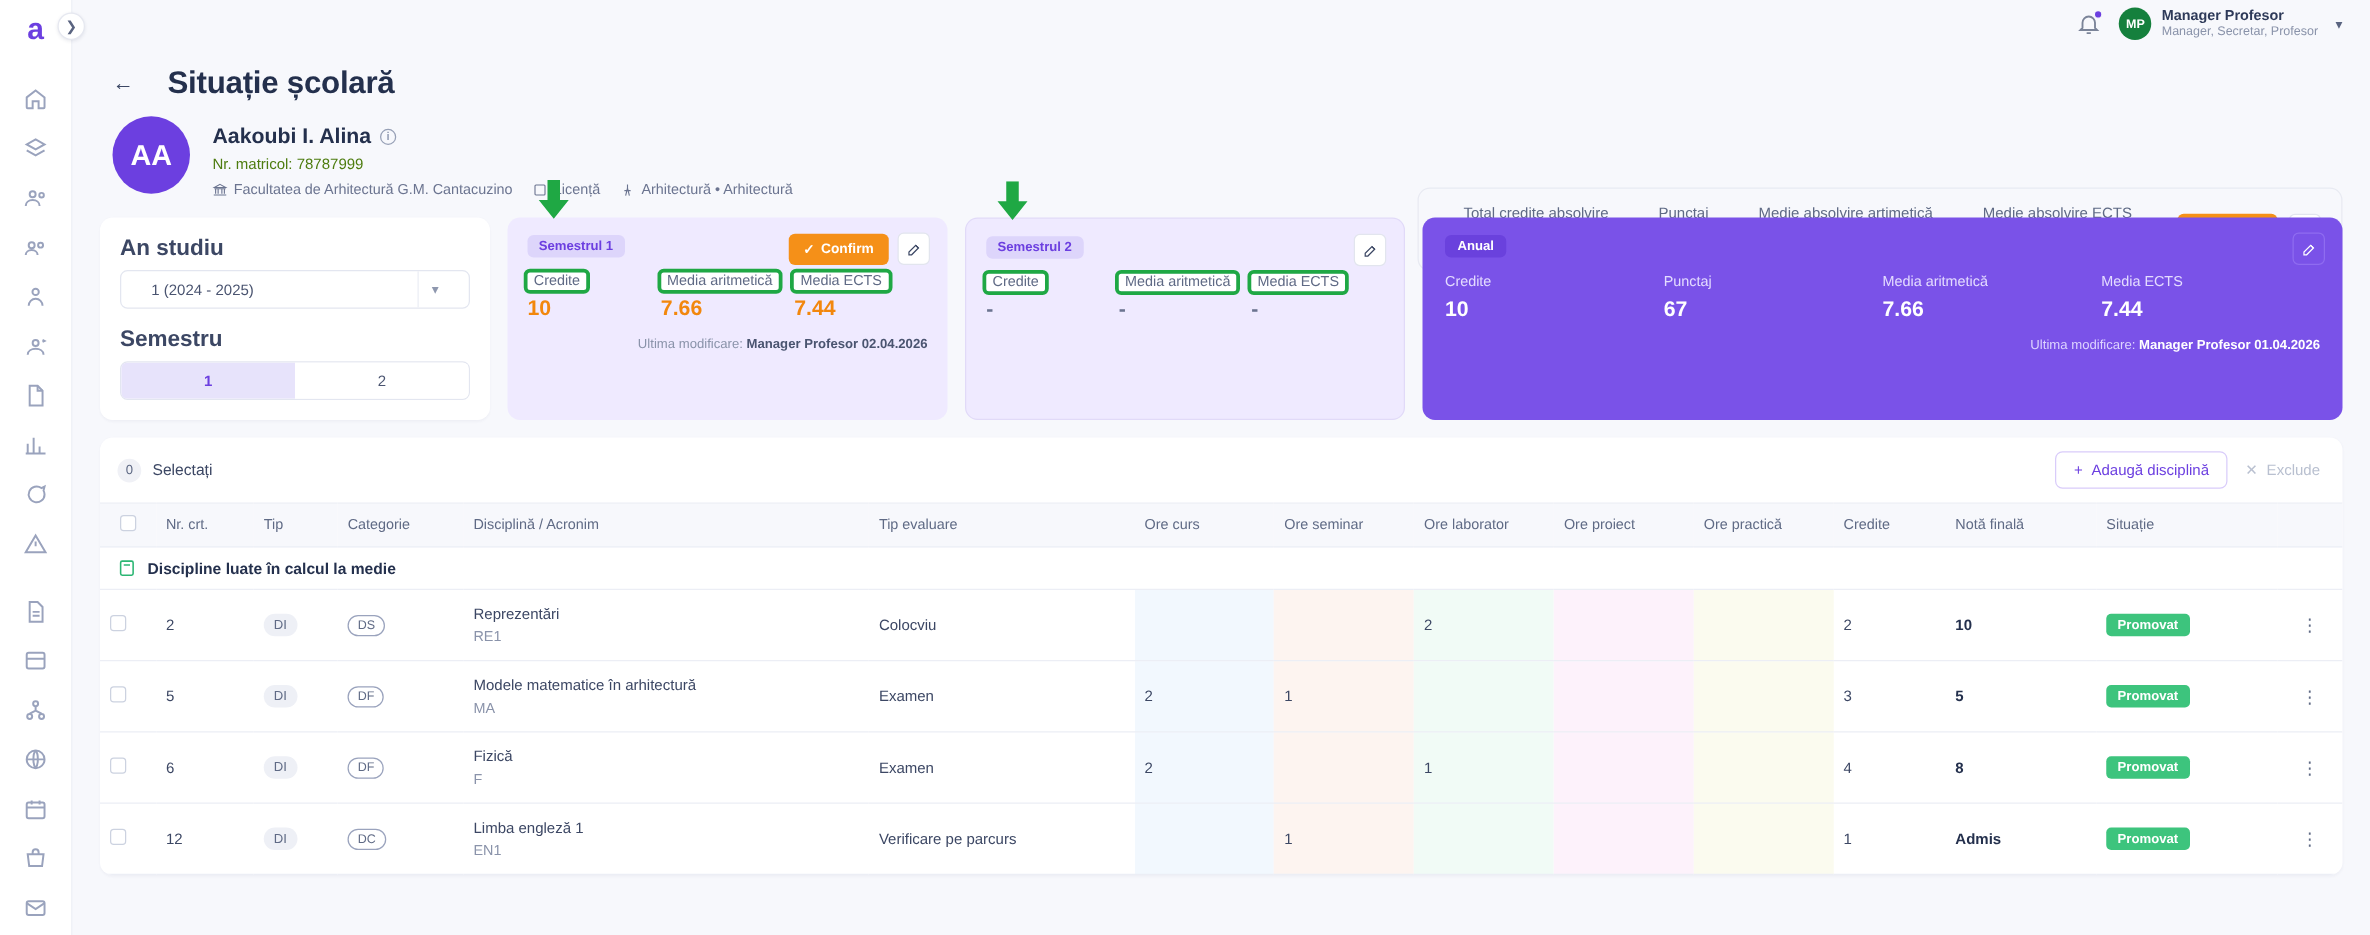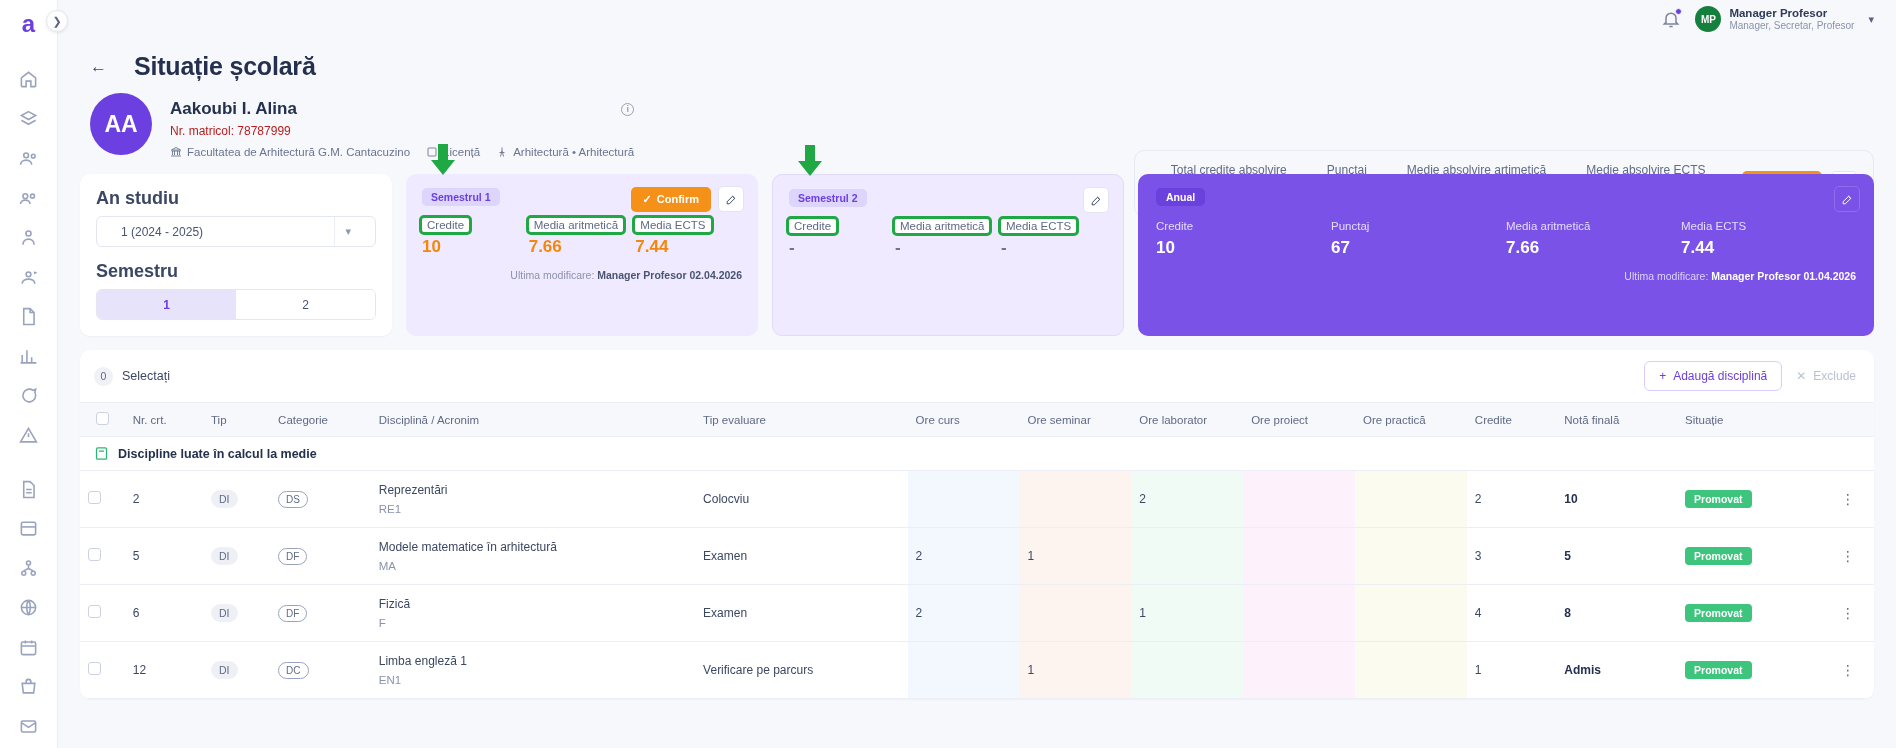--- a/index.html
+++ b/index.html
@@ -68,28 +68,28 @@
   
   .student-row { display: flex; align-items: flex-start; padding: 6px 0 10px 10px; }
   .avatar {
     width: 62px; height: 62px; border-radius: 50%; background: #6c3fe0;
     color: #fff; font-size: 23px; font-weight: 600;
     display: flex; align-items: center; justify-content: center; flex: 0 0 62px;
   }
   .student-info { margin-left: 18px; padding-top: 6px; }
   .student-name {
     font-size: 17px; font-weight: 700; color: #24304d;
-    display: flex; align-items: center; gap: 7px; justify-content: space-between;
+    display: flex; align-items: center; gap: 7px;
   }
   .info-circle {
     width: 13px; height: 13px; border: 1.3px solid #97a0b6; border-radius: 50%;
     font-size: 9px; color: #97a0b6; display: inline-flex;
     align-items: center; justify-content: center; font-weight: 700;
   }
-  .student-sub { font-size: 12px; color: #b91c1c; margin-top: 5px; }
+  .student-sub { font-size: 12px; color: #4d7c0f; margin-top: 5px; }
   .student-tags { display: flex; align-items: flex-start; gap: 16px; margin-top: 8px; }
   .stag { display: flex; align-items: center; gap: 5px; font-size: 11.5px; color: #6b7490; }
   .stag svg { width: 12px; height: 12px; flex: 0 0 12px; }
 
   
   .summary-card {
     position: absolute; right: 22px; top: 112px;
     background: #f7f8fc; border: 1px solid #e8eaf2; border-radius: 10px;
     padding: 12px 16px; display: flex; align-items: center; gap: 0;
     min-width: 690px;

